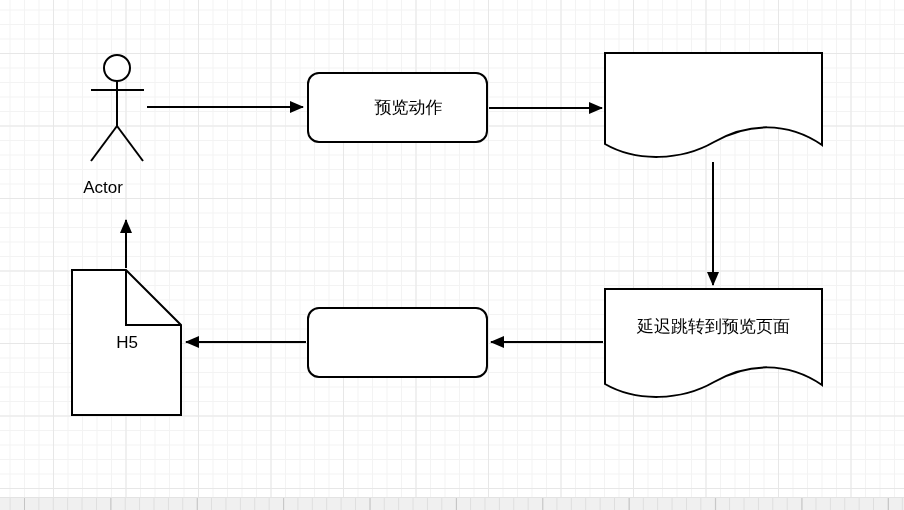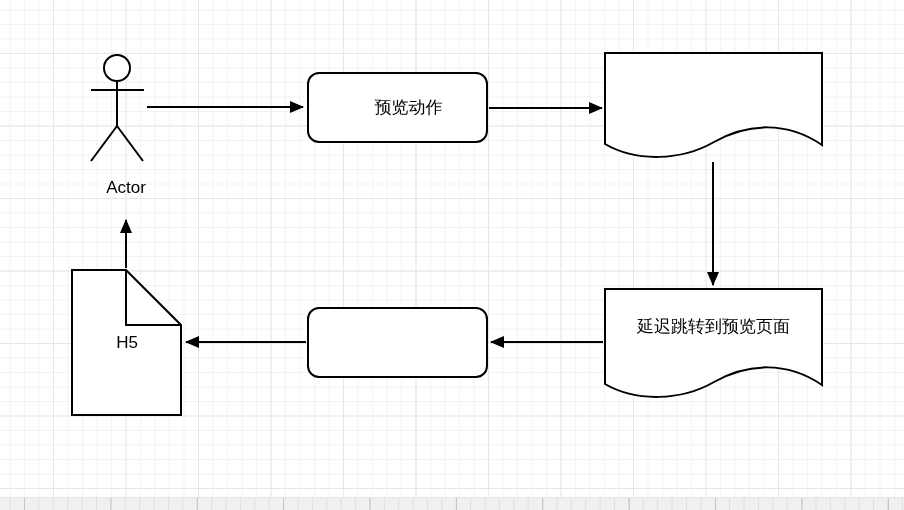--- a/index.html
+++ b/index.html
@@ -26,21 +26,21 @@
   .node-shape { fill: #ffffff; stroke: #000000; stroke-width: 2; }
   .edge-line  { stroke: #000000; stroke-width: 2; fill: none; }
   .node-label {
     position: absolute;
     display: flex; align-items: center; justify-content: center;
     text-align: center;
     color: #000000;
     font-size: 17px;
     line-height: 26px;
   }
-  .label-actor     { left: 76px;  top: 176px; width: 100px; height: 24px; }
+  .label-actor     { left: 53px;  top: 176px; width: 100px; height: 24px; }
   .label-preview   { left: 308px; top: 73px;  width: 201px; height: 69px; }
   .label-doc1      { left: 606px; top: 55px;  width: 215px; height: 76px; }
   .label-doc2      { left: 606px; top: 291px; width: 215px; height: 72px; text-align: right; }
   .label-viewrender{ left: 308px; top: 308px; width: 179px; height: 69px; }
   .label-h5        { left: 72px;  top: 325px; width: 110px; height: 36px; }
   #bottom-ruler {
     position: absolute; left: 0; top: 497px;
     width: 904px; height: 13px;
     background-color: #f0f0f0;
     background-image:

